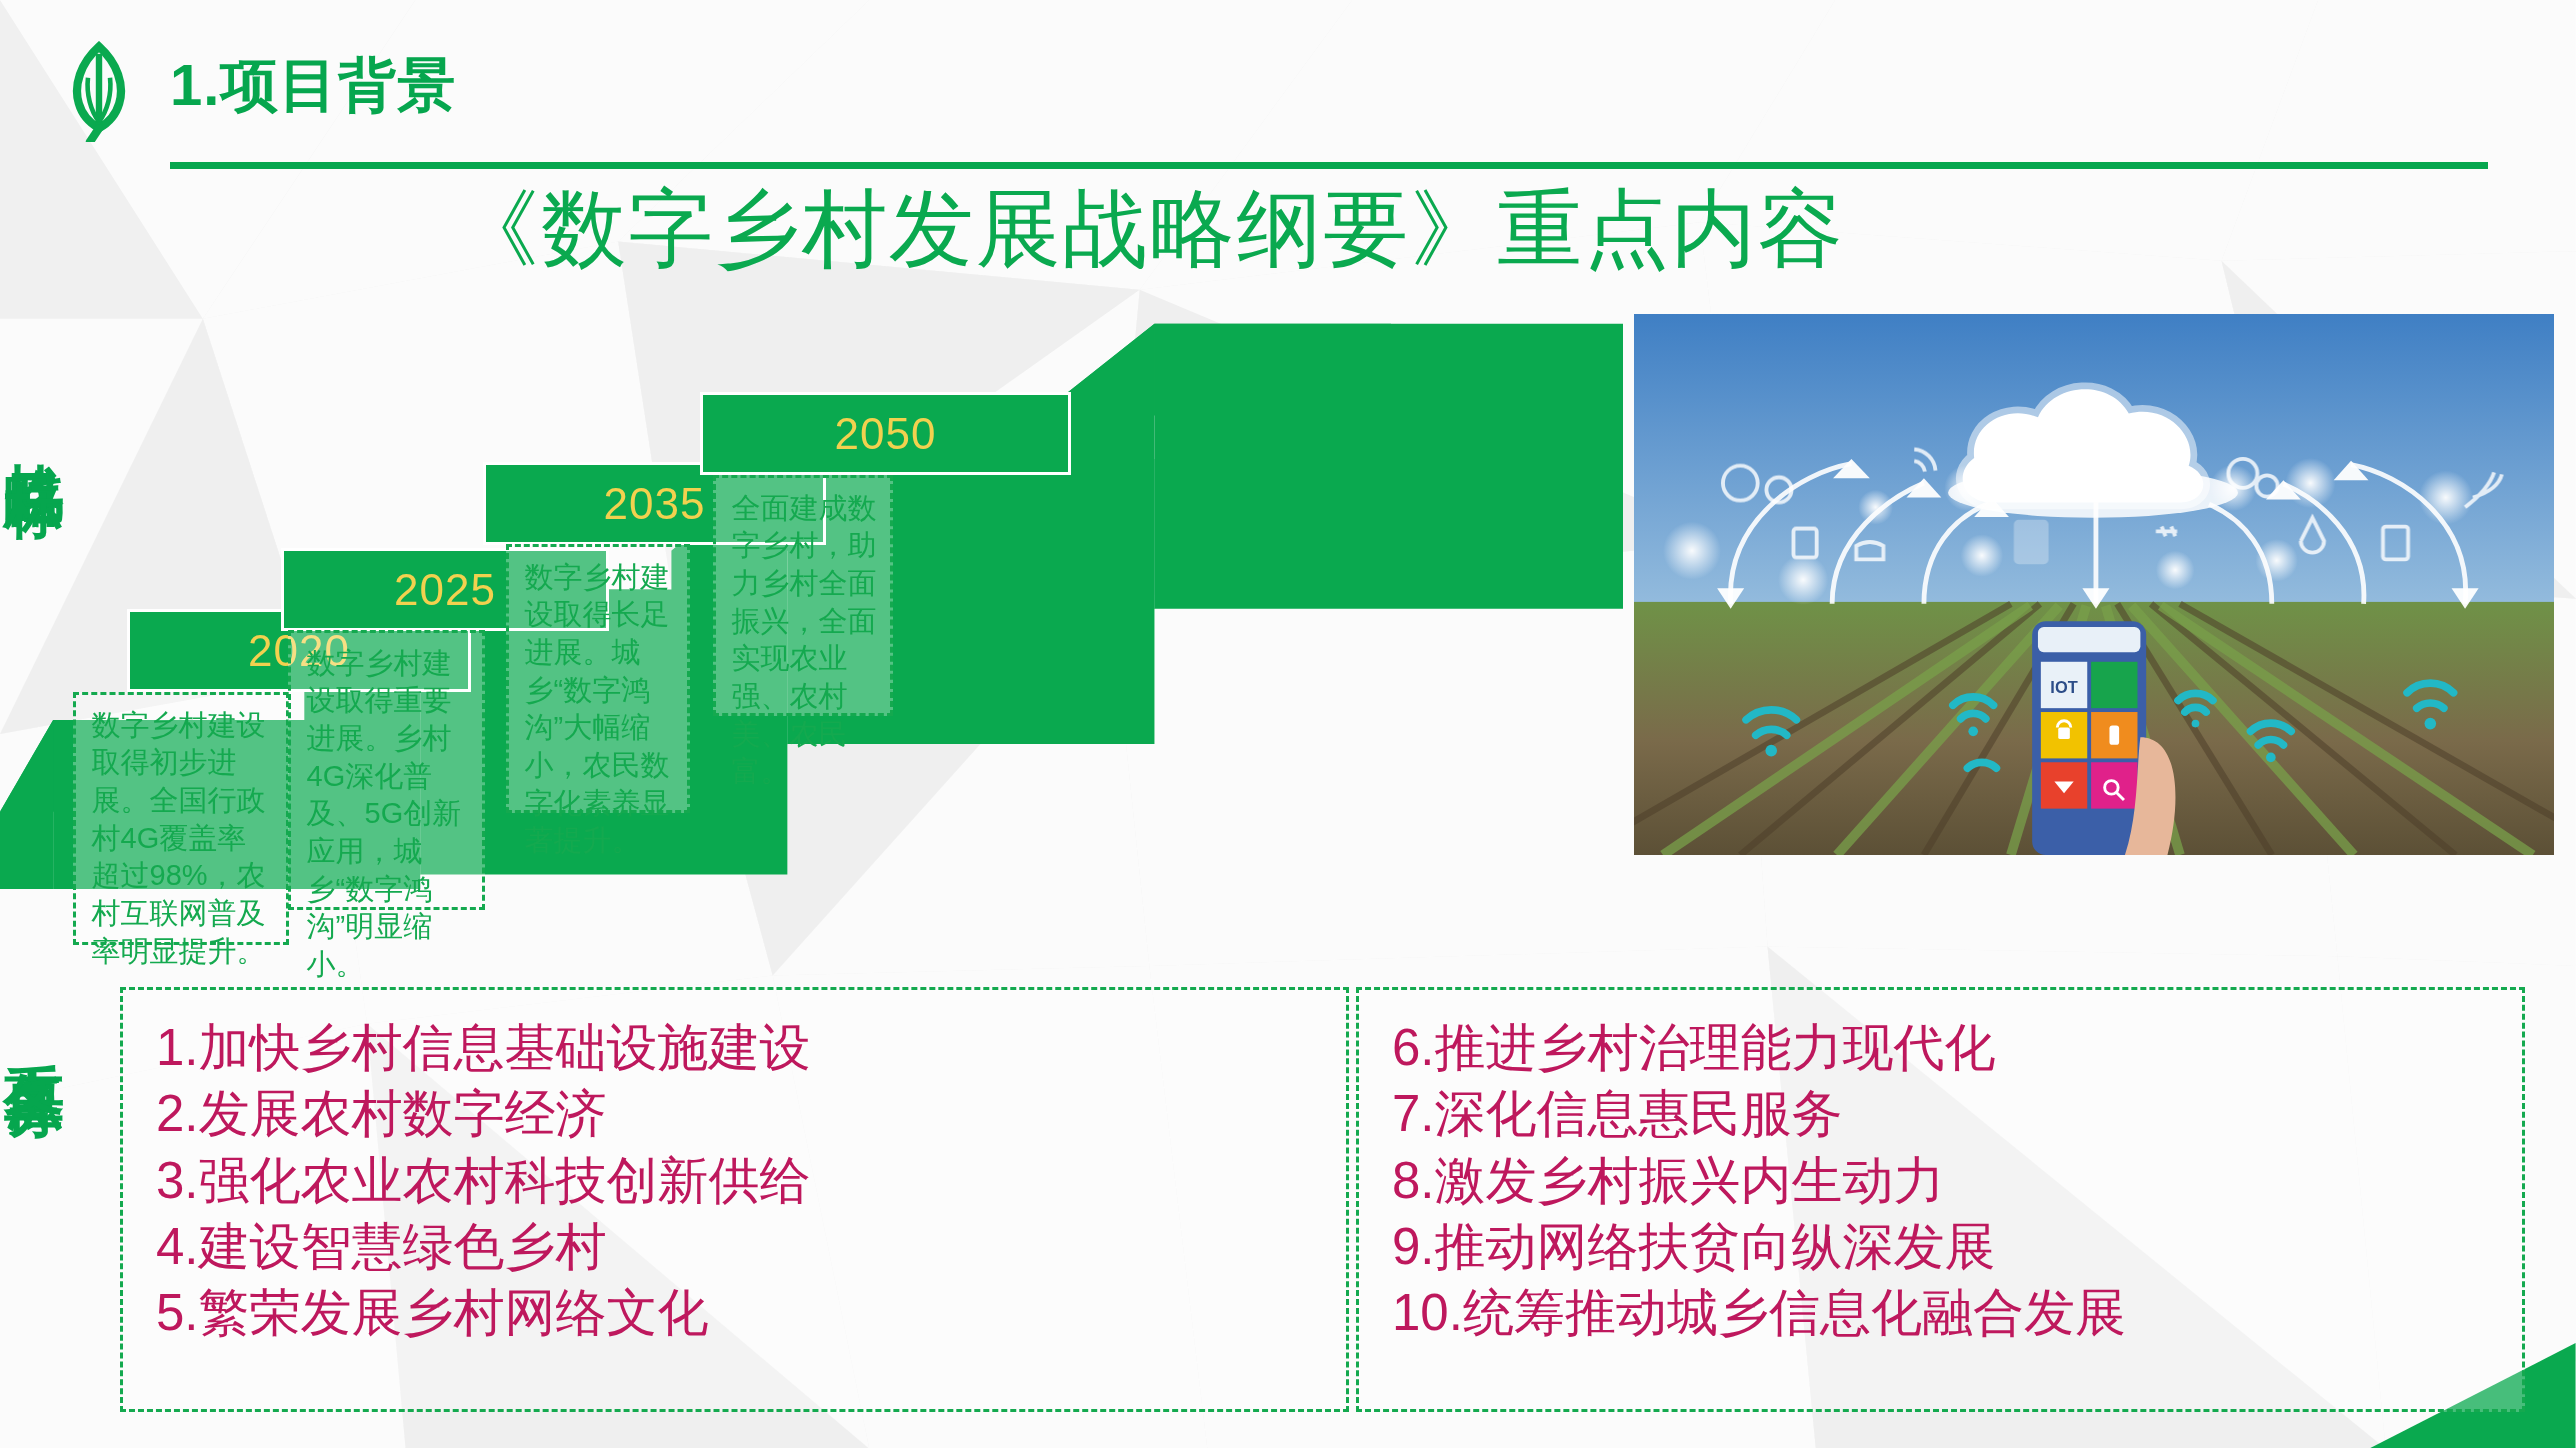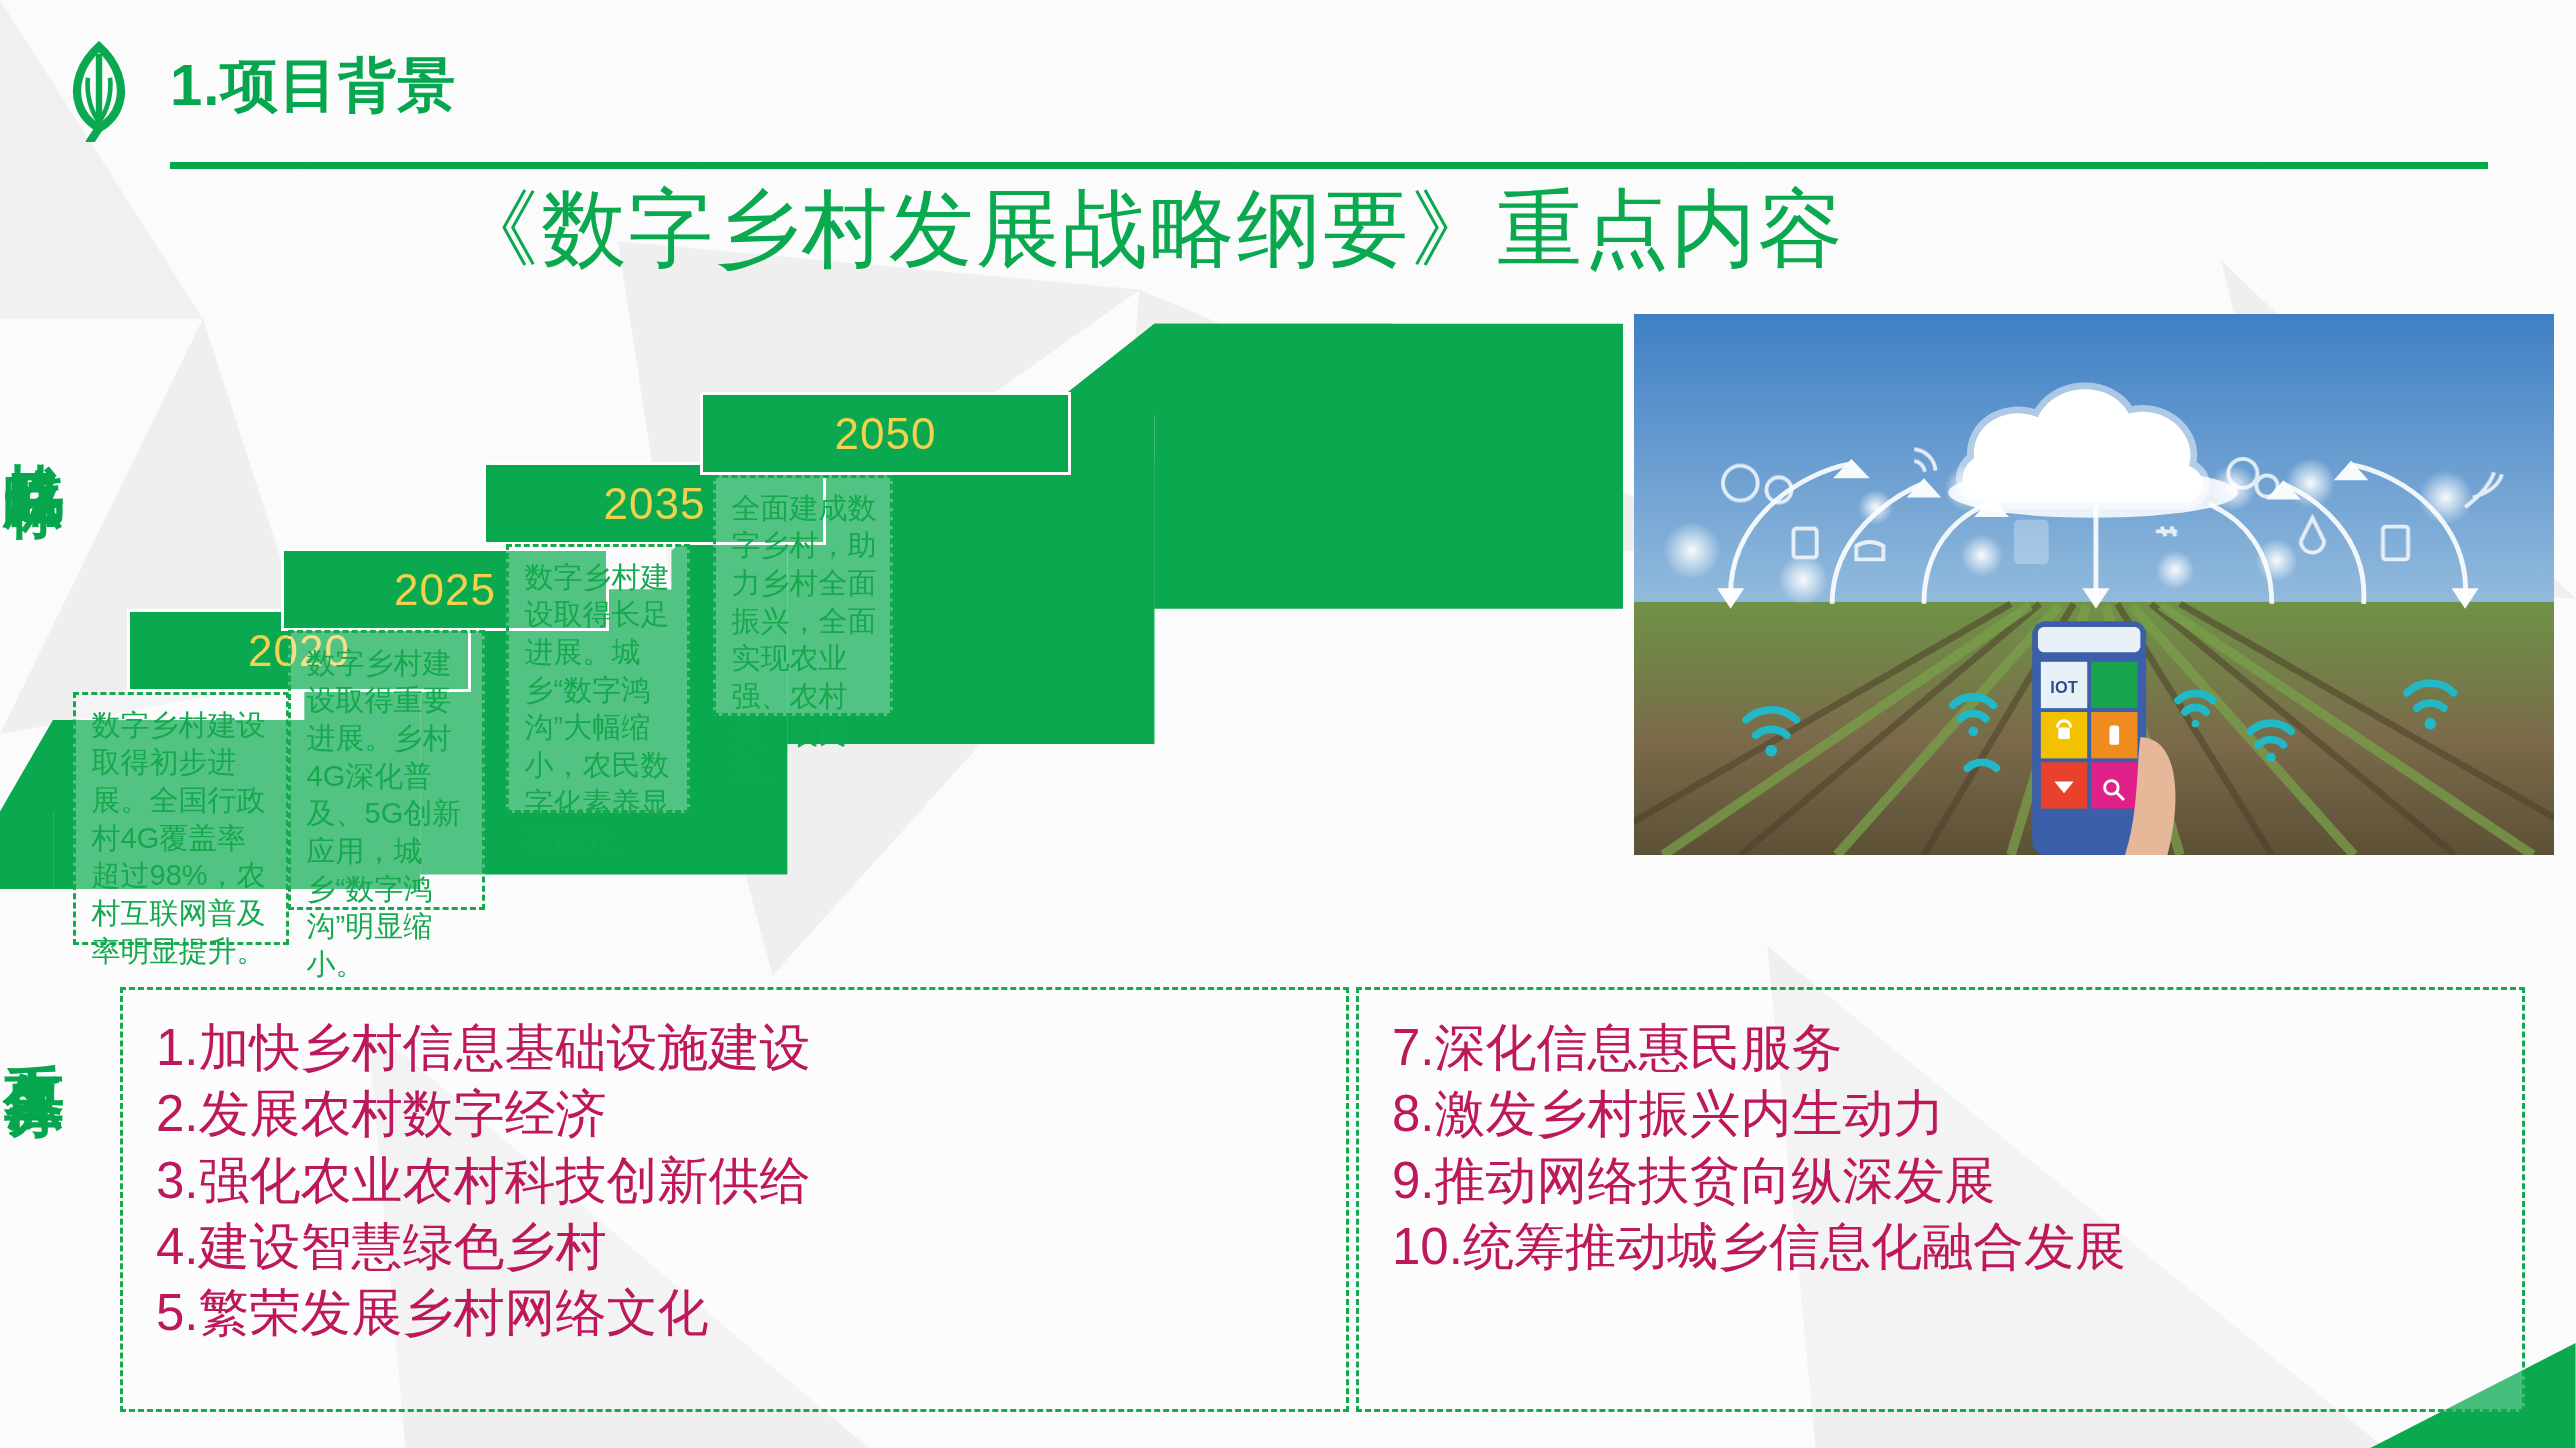--- a/index.html
+++ b/index.html
@@ -316,20 +316,21 @@
     <li>1.加快乡村信息基础设施建设</li>
     <li>2.发展农村数字经济</li>
     <li>3.强化农业农村科技创新供给</li>
     <li>4.建设智慧绿色乡村</li>
     <li>5.繁荣发展乡村网络文化</li>
   </ul>
 </div>
 
 <div class="task-box" id="task-right">
   <ul>
+    <li>6.推进乡村治理能力现代化</li>
     <li>7.深化信息惠民服务</li>
     <li>8.激发乡村振兴内生动力</li>
     <li>9.推动网络扶贫向纵深发展</li>
     <li>10.统筹推动城乡信息化融合发展</li>
   </ul>
 </div>
 
 <svg id="corner" width="290" height="106" viewBox="0 0 300 110">
   <polygon points="300,0 300,110 85,110" fill="#0aa94f"></polygon>
 </svg>

